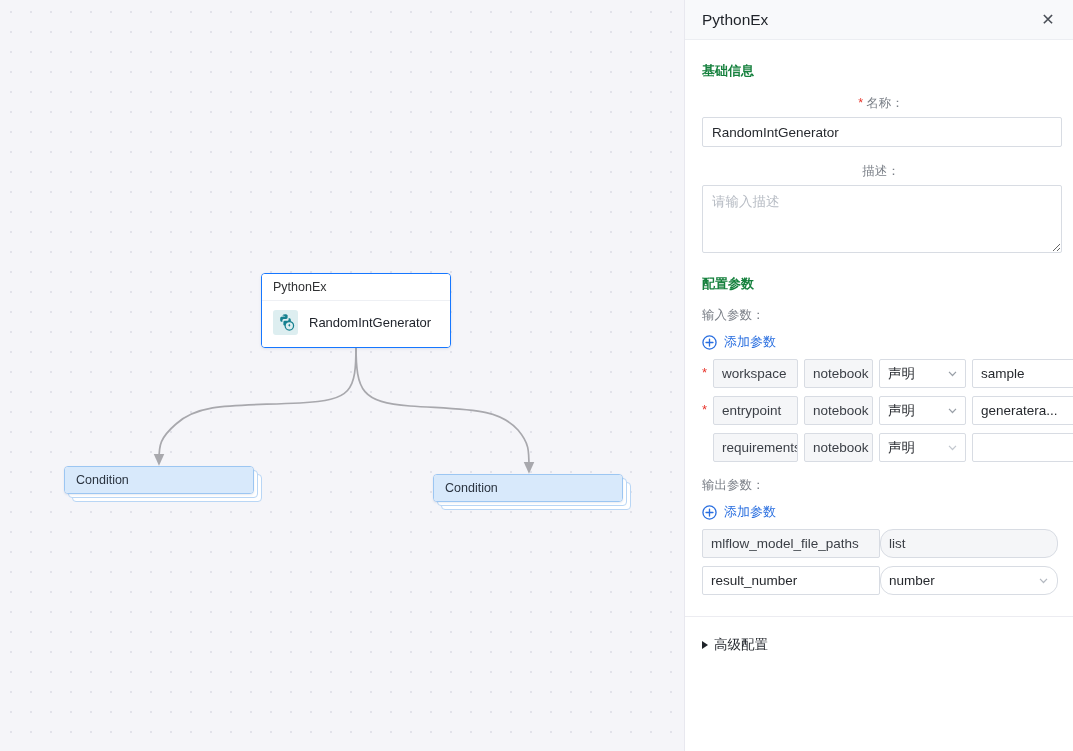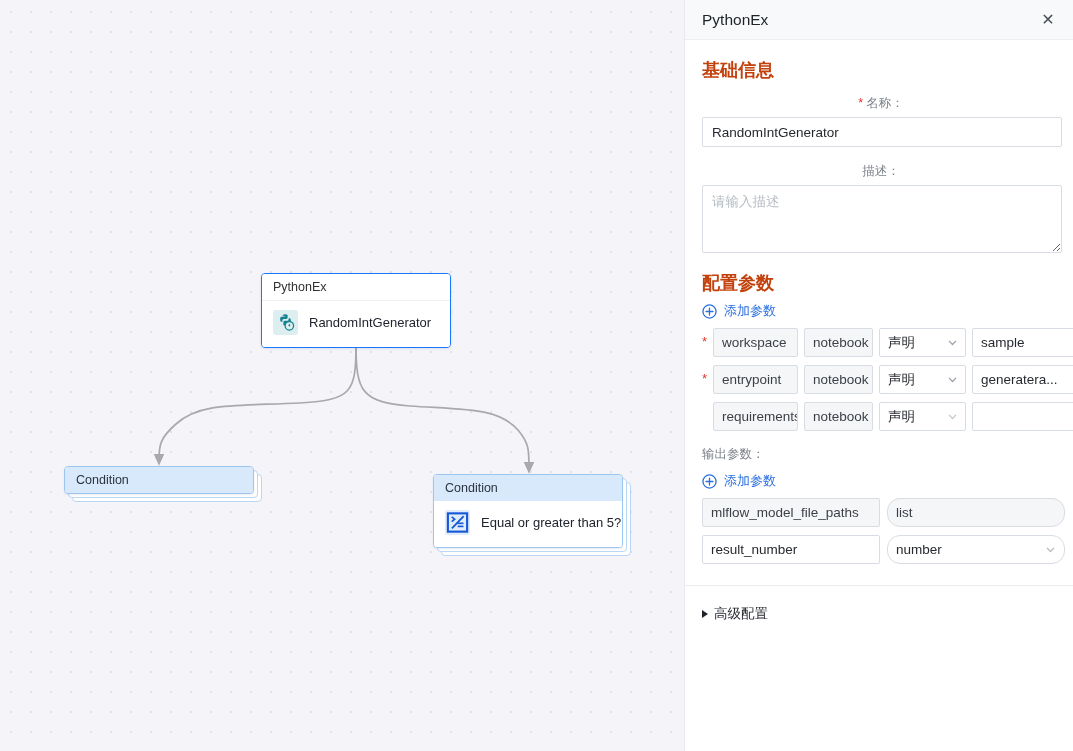--- a/index.html
+++ b/index.html
@@ -131,22 +131,22 @@
     color: #4a4f57;
     font-size: 16px;
     cursor: pointer;
     background: none; border: none; padding: 0;
     font-family: inherit;
   }
 
   .panel-body { padding: 0 13px 0 17px; }
 
   .section-title {
-    font-size: 18px;
-    color: #c2410c;
+    font-size: 13px;
+    color: #15803d;
     font-weight: bold;
     margin: 22px 0 0 0;
     line-height: 17px;
   }
   .field-label {
     font-size: 12.5px;
     color: #7a7f87;
     margin: 16px 0 6px 0;
     line-height: 16px;
     text-align: center;
@@ -237,21 +237,20 @@
   .cell.w-name  { width: 85px; flex: 0 0 85px; }
   .cell.w-kind  { width: 69px; flex: 0 0 69px; }
   .cell.w-sel   { width: 87px; flex: 0 0 87px; justify-content: space-between; padding-right: 7px; }
   .cell.w-val   { width: 113px; flex: 0 0 113px; }
 
   .chev { width: 11px; height: 11px; flex: 0 0 11px; display:block; }
 
   
   .orow {
     display: flex;
-    gap: 7px;
     margin-bottom: 8px;
   }
   .cell.o-name { width: 178px; flex: 0 0 178px; }
   .cell.o-type { width: 178px; flex: 0 0 178px; justify-content: space-between; padding-right: 8px; border-radius: 13px; }
 
   .divider {
     border-top: 1px solid #ececf1;
     margin: 21px 0 0 0;
     width: 389px;
     margin-left: -17px;
@@ -310,31 +309,20 @@
     <div class="cond-card">
       <div class="cond-title">Condition</div>
     </div>
   </div>
 
   <div class="stack" id="node-cond-right">
     <div class="layer l3"></div>
     <div class="layer l2"></div>
     <div class="cond-card">
       <div class="cond-title">Condition</div>
-      <div class="node-body">
-        <svg class="node-icon" viewBox="0 0 26 26">
-          <rect x="0" y="0" width="26" height="26" rx="2" fill="#e1ecfb"></rect>
-          <rect x="3" y="3.5" width="20" height="19" fill="none" stroke="#1657d8" stroke-width="2.2"></rect>
-          <path d="M7 7.2 L10 9.6 L7 12" fill="none" stroke="#1657d8" stroke-width="1.7"></path>
-          <path d="M19.4 6.4 L7.2 19.2" fill="none" stroke="#1657d8" stroke-width="1.9"></path>
-          <rect x="13.2" y="13" width="6" height="1.7" fill="#1657d8"></rect>
-          <rect x="13.2" y="16.2" width="6" height="1.7" fill="#1657d8"></rect>
-        </svg>
-        <span class="node-label">Equal or greater than 5?</span>
-      </div>
     </div>
   </div>
 </div>
 
 <div id="panel">
 
   <div id="panel-header">
     <span id="panel-title">PythonEx</span>
     <button id="close-btn">✕</button>
   </div>
@@ -346,20 +334,21 @@
     <div class="field-label">
       <span class="req">*</span><span>名称：</span>
     </div>
     <input class="txt-input" type="text" value="RandomIntGenerator" style="">
 
     <div class="field-label">描述：</div>
     <textarea class="txt-area" placeholder="请输入描述" style=""></textarea>
 
     <div class="section-title">配置参数</div>
 
+    <div class="sub-label">输入参数：</div>
 
     <div class="add-param">
       <svg class="plus-ico" viewBox="0 0 16 16">
         <circle cx="8" cy="8" r="7" fill="none" stroke="#2a6fe0" stroke-width="1.4"></circle>
         <path d="M8 4.3 V11.7 M4.3 8 H11.7" stroke="#2a6fe0" stroke-width="1.4" stroke-linecap="round"></path>
       </svg>
       <span class="add-text">添加参数</span>
     </div>
 
     <div class="prow">

